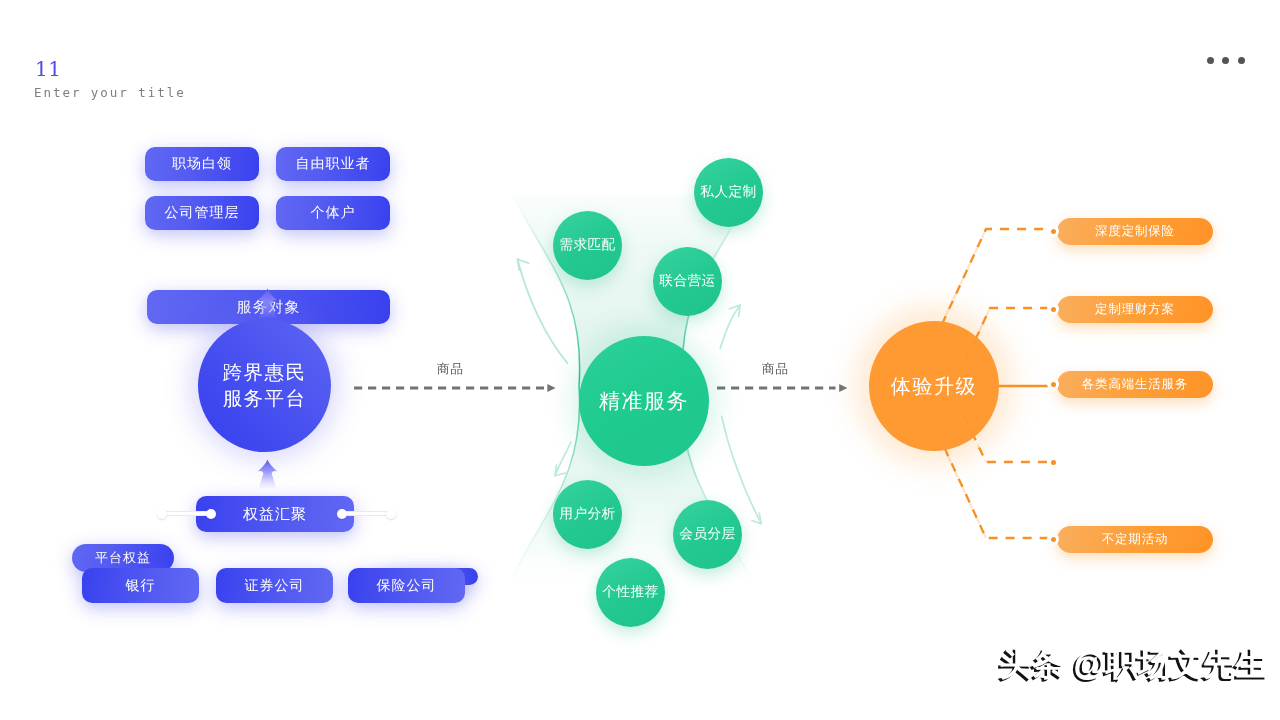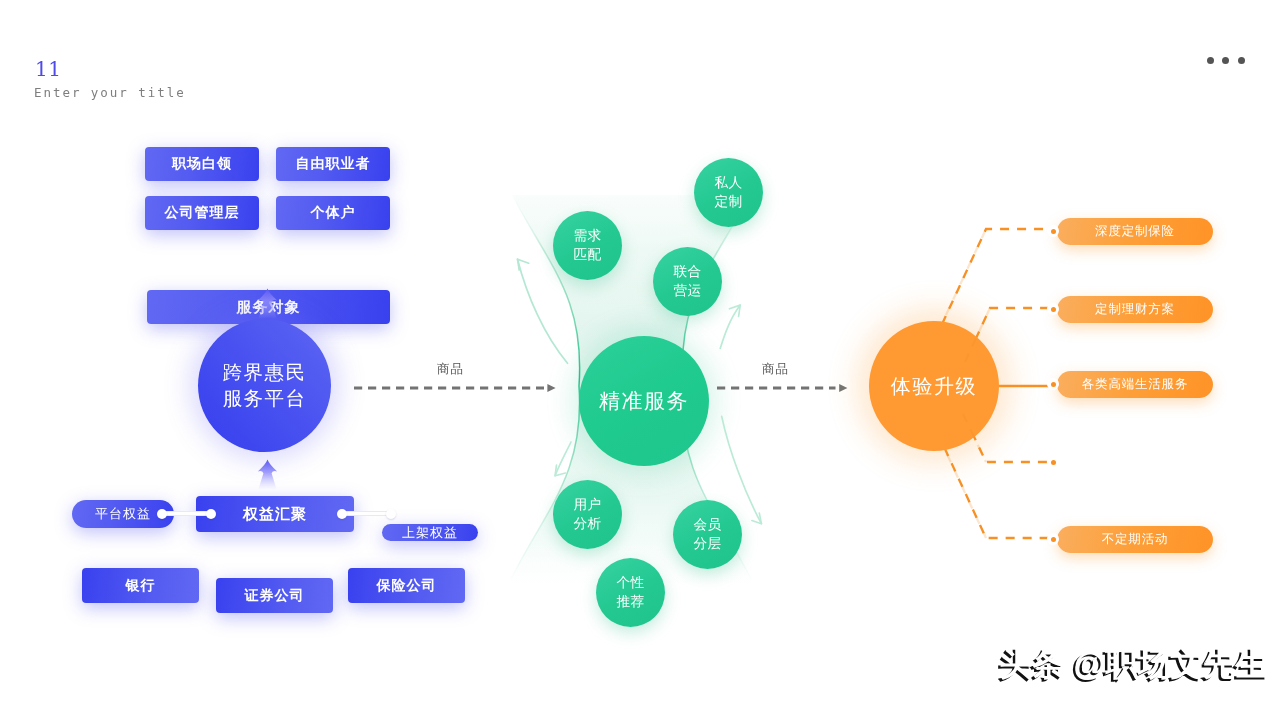--- a/index.html
+++ b/index.html
@@ -11,46 +11,46 @@
   
   #hdr-num{left:35px;top:57px;font-size:20px;color:#4f4ae8;letter-spacing:0.5px;
            font-family:"DejaVu Serif",serif;}
   #hdr-title{left:71px;top:55px;font-size:22.6px;color:#4f4ae8;letter-spacing:1.3px;}
   #hdr-sub{left:34px;top:85px;font-size:12.5px;color:#7e7e7e;letter-spacing:1.95px;
            font-family:"DejaVu Sans Mono",monospace;}
   #hdr-dots{left:1207px;top:57px;display:flex;gap:8.3px;}
   #hdr-dots i{width:7px;height:7px;border-radius:50%;background:#545454;display:block;}
 
   
-  .bcard{border-radius:4px;color:#fff;display:flex;align-items:center;justify-content:center;
+  .bcard{border-radius:10px;color:#fff;display:flex;align-items:center;justify-content:center;
          font-size:14px;letter-spacing:1px;
          background:linear-gradient(96deg,#6168f3 0%,#545cf1 38%,#3941ef 100%);
-         box-shadow:0 5px 18px rgba(99,99,240,.40);font-weight:bold;}
+         box-shadow:0 5px 18px rgba(99,99,240,.40);}
   .bcard-rev{background:linear-gradient(96deg,#3941ef 0%,#545cf1 62%,#6168f3 100%);}
   .bpill{border-radius:999px;color:#fff;display:flex;align-items:center;justify-content:center;
          font-size:14px;letter-spacing:1px;
          background:linear-gradient(96deg,#6168f3 0%,#545cf1 38%,#3941ef 100%);
-         box-shadow:0 5px 18px rgba(99,99,240,.40);}
+         box-shadow:0 5px 18px rgba(99,99,240,.40);margin-top:44px;}
 
   
   .hub{border-radius:50%;display:flex;flex-direction:column;align-items:center;justify-content:center;
        color:#fff;}
   #hub-blue{left:198px;top:319px;width:133px;height:133px;font-size:19.5px;line-height:1.33;
             letter-spacing:1.4px;
             background:linear-gradient(228deg,#5d66f2 0%,#4a53f0 45%,#353eee 100%);
             box-shadow:0 0 26px 8px rgba(110,106,247,.25);}
   #hub-green{left:579px;top:336px;width:130px;height:130px;font-size:21px;letter-spacing:1.5px;
              background:linear-gradient(150deg,#2bd099 0%,#20cb8f 48%,#1ec68c 100%);
              box-shadow:0 0 26px 8px rgba(47,192,138,.18);}
   #hub-orange{left:869px;top:321px;width:130px;height:130px;font-size:20px;letter-spacing:1.6px;
               background:#ff9a33;z-index:3;
               box-shadow:0 0 30px 12px rgba(251,155,46,.24);}
 
   
-  .gbub{border-radius:50%;display:flex;flex-direction:column;align-items:center;justify-content:center;
+  .gbub{border-radius:50%;display:flex;flex-direction:row;align-items:center;justify-content:center;
         color:#fff;font-size:13.7px;line-height:1.32;letter-spacing:.4px;
         background:linear-gradient(150deg,#37d2a0 0%,#24c992 50%,#1ec48b 100%);
         box-shadow:0 6px 16px rgba(45,190,135,.28);}
 
   
   .opill{position:absolute;height:27px;width:156px;border-radius:13.5px;color:#fff;
          display:flex;align-items:center;justify-content:center;font-size:12.5px;letter-spacing:.8px;
          background:linear-gradient(100deg,#faae5e 0%,#fd9e36 52%,#ff9327 100%);
          box-shadow:0 5px 14px rgba(250,154,46,.34);}
   .onode{position:absolute;width:12px;height:12px;border-radius:50%;background:#fff;z-index:6;
@@ -123,21 +123,21 @@
   <div class="abs cbar" style="left:339px;top:511px;width:50px;"></div>
   <div class="abs bpill" style="left:72px;top:500px;width:102px;height:28px;font-size:13px;">平台权益</div>
   <div class="abs bcard bcard-rev" style="left:196px;top:496px;width:158px;height:36px;font-size:15px;">权益汇聚</div>
   <div class="abs bpill" style="left:382px;top:524px;width:96px;height:17px;font-size:13px;">上架权益</div>
   <div class="abs cnode" style="left:157px;top:509px;"></div>
   <div class="abs cnode" style="left:206px;top:509px;"></div>
   <div class="abs cnode" style="left:337px;top:509px;"></div>
   <div class="abs cnode" style="left:386px;top:509px;"></div>
 
   <div class="abs bcard bcard-rev" style="left:82px;top:568px;width:117px;height:35px;">银行</div>
-  <div class="abs bcard bcard-rev" style="left:216px;top:568px;width:117px;height:35px;margin-top:10px;">证券公司</div>
+  <div class="abs bcard bcard-rev" style="left:216px;top:568px;width:117px;height:35px;">证券公司</div>
   <div class="abs bcard bcard-rev" style="left:348px;top:568px;width:117px;height:35px;">保险公司</div>
 
   <svg class="abs" id="funnel" style="left:495px;top:185px;width:270px;height:430px;overflow:visible">
     <defs>
       <linearGradient id="gFun" x1="0" y1="0" x2="0" y2="1">
         <stop offset="0%" stop-color="#eaf8f2" stop-opacity=".28"></stop>
         <stop offset="14%" stop-color="#dcf3ea" stop-opacity=".50"></stop>
         <stop offset="34%" stop-color="#d8f1e8" stop-opacity=".70"></stop>
         <stop offset="50%" stop-color="#e2f6ef" stop-opacity=".88"></stop>
         <stop offset="78%" stop-color="#dbf3ea" stop-opacity=".60"></stop>

